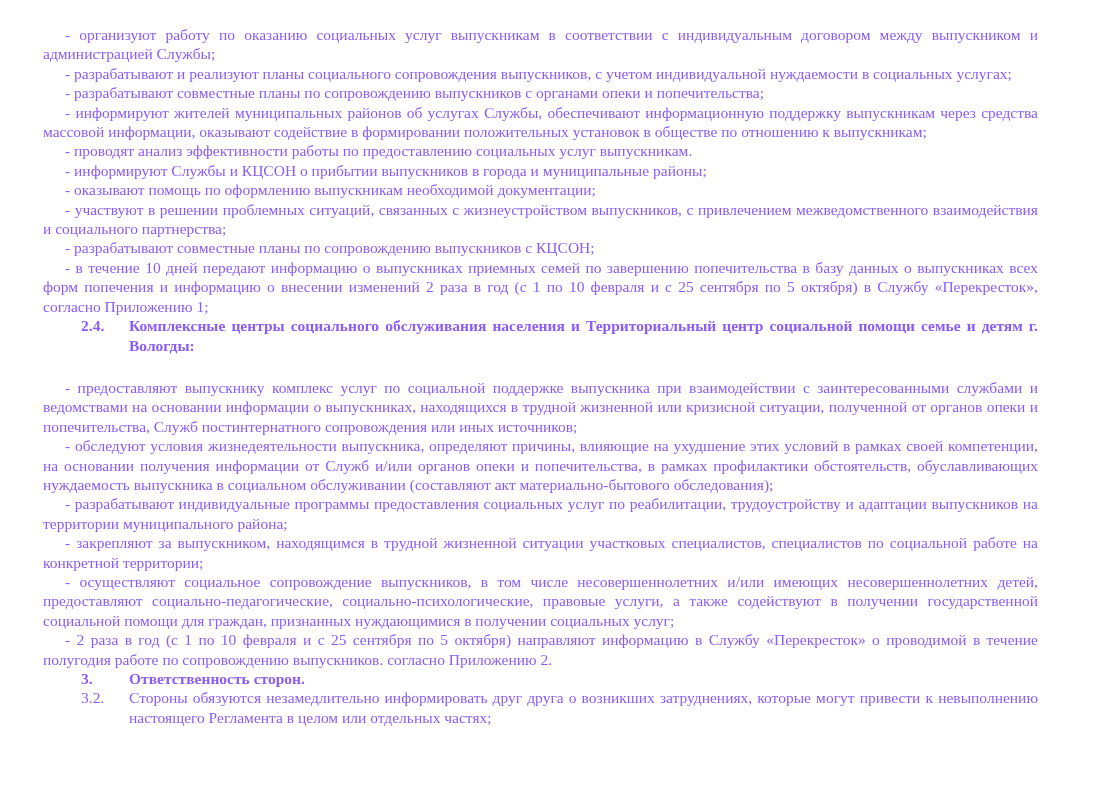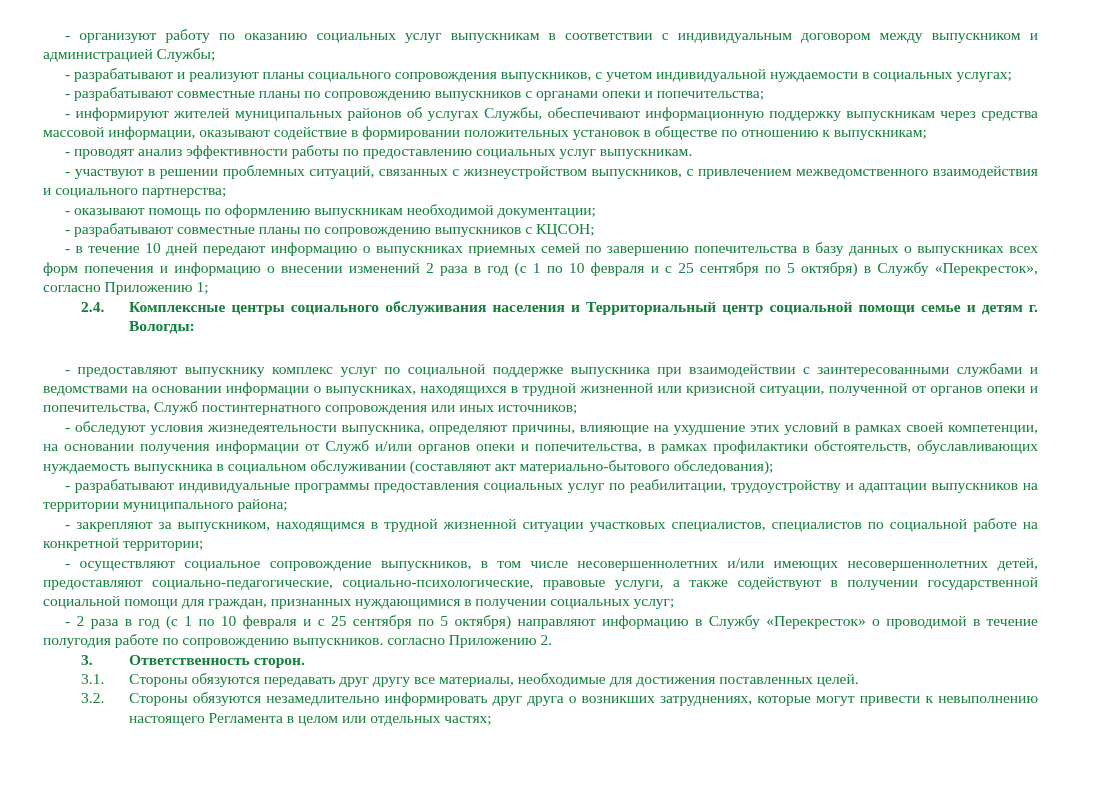--- a/index.html
+++ b/index.html
@@ -6,21 +6,21 @@
     margin: 0;
     padding: 0;
     background: #ffffff;
   }
   .page {
     position: relative;
     width: 1105px;
     height: 786px;
     box-sizing: border-box;
     background: #ffffff;
-    color: #15803d;
+    color: #8b5cf6;
     font-family: "Liberation Serif", "DejaVu Serif", serif;
     font-size: 15.5px;
     line-height: 19.4px;
     padding: 25px 67px 0 43px;
     overflow: hidden;
     text-align: justify;
   }
   .block { margin: 0; }
   
   .block.paragraph {
@@ -44,28 +44,28 @@
 </head>
 <body>
 
 <div class="page">
   <div id="doc-body">
       <div class="block paragraph">- организуют работу по оказанию социальных услуг выпускникам в соответствии с индивидуальным договором между выпускником и администрацией Службы;</div>
       <div class="block paragraph">- разрабатывают и реализуют планы социального сопровождения выпускников, с учетом индивидуальной нуждаемости в социальных услугах;</div>
       <div class="block paragraph">- разрабатывают совместные планы по сопровождению выпускников с органами опеки и попечительства;</div>
       <div class="block paragraph">- информируют жителей муниципальных районов об услугах Службы, обеспечивают информационную поддержку выпускникам через средства массовой информации, оказывают содействие в формировании положительных установок в обществе по отношению к выпускникам;</div>
       <div class="block paragraph">- проводят анализ эффективности работы по предоставлению социальных услуг выпускникам.</div>
+      <div class="block paragraph">- информируют Службы и КЦСОН о прибытии выпускников в города и муниципальные районы;</div>
+      <div class="block paragraph">- оказывают помощь по оформлению выпускникам необходимой документации;</div>
       <div class="block paragraph">- участвуют в решении проблемных ситуаций, связанных с жизнеустройством выпускников, с привлечением межведомственного взаимодействия и социального партнерства;</div>
-      <div class="block paragraph">- оказывают помощь по оформлению выпускникам необходимой документации;</div>
       <div class="block paragraph">- разрабатывают совместные планы по сопровождению выпускников с КЦСОН;</div>
       <div class="block paragraph">- в течение 10 дней передают информацию о выпускниках приемных семей по завершению попечительства в базу данных о выпускниках всех форм попечения и информацию о внесении изменений 2 раза в год (с 1 по 10 февраля и с 25 сентября по 5 октября) в Службу «Перекресток», согласно Приложению 1;</div>
       <div class="block heading gap-after"><span class="num">2.4.</span><span>Комплексные центры социального обслуживания населения и Территориальный центр социальной помощи семье и детям г. Вологды:</span></div>
       <div class="block paragraph">- предоставляют выпускнику комплекс услуг по социальной поддержке выпускника при взаимодействии с заинтересованными службами и ведомствами на основании информации о выпускниках, находящихся в трудной жизненной или кризисной ситуации, полученной от органов опеки и попечительства, Служб постинтернатного сопровождения или иных источников;</div>
       <div class="block paragraph">- обследуют условия жизнедеятельности выпускника, определяют причины, влияющие на ухудшение этих условий в рамках своей компетенции, на основании получения информации от Служб и/или органов опеки и попечительства, в рамках профилактики обстоятельств, обуславливающих нуждаемость выпускника в социальном обслуживании (составляют акт материально-бытового обследования);</div>
       <div class="block paragraph">- разрабатывают индивидуальные программы предоставления социальных услуг по реабилитации, трудоустройству и адаптации выпускников на территории муниципального района;</div>
       <div class="block paragraph">- закрепляют за выпускником, находящимся в трудной жизненной ситуации участковых специалистов, специалистов по социальной работе на конкретной территории;</div>
       <div class="block paragraph">- осуществляют социальное сопровождение выпускников, в том числе несовершеннолетних и/или имеющих несовершеннолетних детей, предоставляют социально-педагогические, социально-психологические, правовые услуги, а также содействуют в получении государственной социальной помощи для граждан, признанных нуждающимися в получении социальных услуг;</div>
       <div class="block paragraph">- 2 раза в год (с 1 по 10 февраля и с 25 сентября по 5 октября) направляют информацию в Службу «Перекресток» о проводимой в течение полугодия работе по сопровождению выпускников. согласно Приложению 2.</div>
       <div class="block heading"><span class="num">3.</span><span>Ответственность сторон.</span></div>
-      <div class="block numbered"><span class="num">3.1.</span><span>Стороны обязуются передавать друг другу все материалы, необходимые для достижения поставленных целей.</span></div>
       <div class="block numbered"><span class="num">3.2.</span><span>Стороны обязуются незамедлительно информировать друг друга о возникших затруднениях, которые могут привести к невыполнению настоящего Регламента в целом или отдельных частях;</span></div>
     </div>
 </div>
 
 </body></html>

